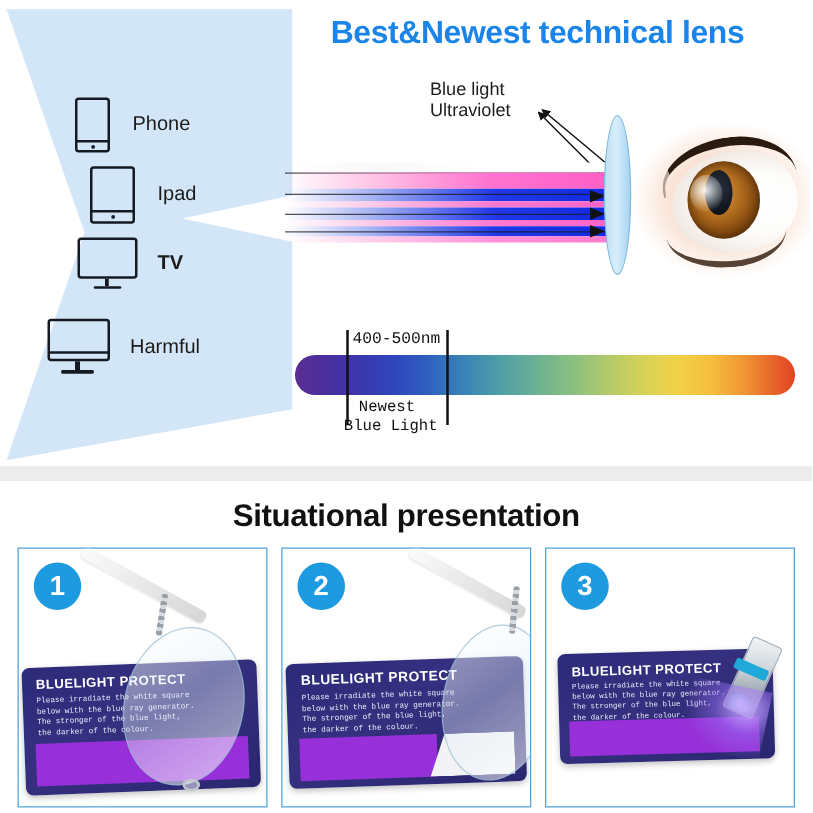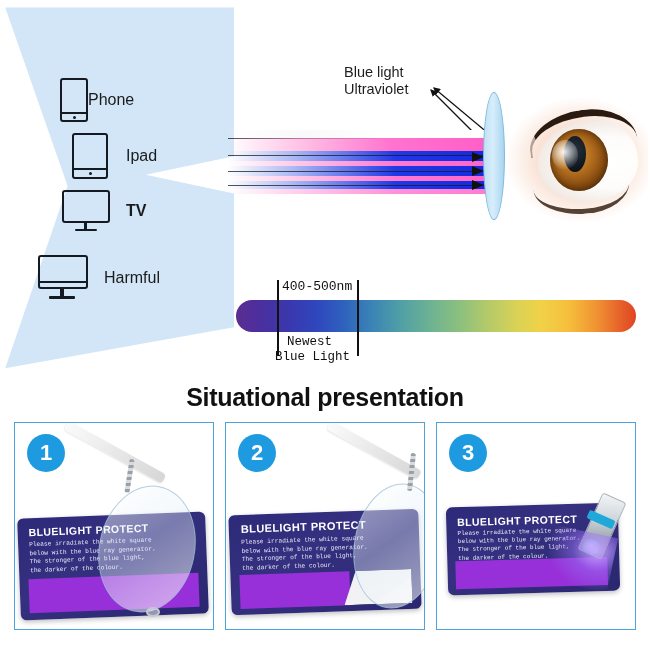--- a/index.html
+++ b/index.html
@@ -151,21 +151,21 @@
   }
 
   
   #subhead {
     position: absolute; left: 222px; top: 247px; width: 426px;
     text-align: center;
     font-size: 19.5px; font-weight: bold; letter-spacing: -0.2px;
     color: #1a84e8;
     font-family: "Liberation Sans", sans-serif;
   }
-  #spectrum-wrap { position: absolute; left: 230px; top: 278px; width: 412px; height: 92px; }
+  #spectrum-wrap { position: absolute; left: 230px; top: 262px; width: 412px; height: 92px; }
   #spectrum-bar {
     position: absolute; left: 6px; top: 22px; width: 400px; height: 32px;
     border-radius: 16px;
     background: linear-gradient(to right,
       #5b2d91 0%, #4b2f9e 6%, #3b37ad 13%, #2f46bd 20%,
       #2f62be 27%, #3a84b5 34%, #4f9fa6 41%, #6fb392 49%,
       #8cc07e 56%, #b4ca69 63%, #d8d257 70%, #f0d248 76%,
       #f6bf3c 83%, #f09433 90%, #e6622a 96%, #e04423 100%);
   }
   .tick { position: absolute; width: 1.6px; background: #111; }
@@ -180,21 +180,21 @@
     position: absolute; left: 57px; top: 57px;
     font-family: "Liberation Mono", monospace;
     font-size: 12.5px; color: #111; line-height: 15px; white-space: nowrap;
   }
   #harmful-label .l2 { display:block; margin-left: -12px; }
 
   
   #divider { position: absolute; left: 0; top: 373px; width: 650px; height: 12px; background: #ececec; }
 
   
-  #bottom-section { position: absolute; left: 0; top: 369px; width: 650px; height: 265px; background: #fff; }
+  #bottom-section { position: absolute; left: 0; top: 385px; width: 650px; height: 265px; background: #fff; }
   #section-title {
     position: absolute; left: 0; top: 14px; width: 650px; text-align: center;
     font-size: 25px; font-weight: bold; color: #111;
     font-family: "Liberation Sans", sans-serif; letter-spacing: -0.3px;
   }
   #panels { position: absolute; left: 14px; top: 53px; width: 622px; height: 208px; display: flex; gap: 11px; }
   .panel {
     position: relative; flex: 1 1 0; height: 208px;
     border: 1.3px solid #4ea3dd; background: #fff; overflow: hidden;
   }
@@ -294,21 +294,21 @@
 
 
     <div class="device-row" style="left:60px; top:78px;">
       <span class="device-icon">
         <span class="ic ic-phone">
           <span class="scr"></span>
             <span class="sep"></span>
             <span class="dot"></span>
         </span>
       </span>
-      <span class="device-label" style="">Phone</span>
+      <span class="device-label" style="margin-left:18px;">Phone</span>
     </div>
 
     <div class="device-row" style="left:72px; top:133px;">
       <span class="device-icon">
         <span class="ic ic-ipad">
           <span class="scr"></span>
             <span class="sep"></span>
             <span class="dot"></span>
         </span>
       </span>
@@ -331,20 +331,21 @@
         <span class="ic ic-screen">
           <span class="scr"></span>
             <span class="sep"></span>
             <span class="stem"></span>
             <span class="foot"></span>
         </span>
       </span>
       <span class="device-label" style="margin-left:16px;">Harmful</span>
     </div>
 
+    <div id="headline">Best&amp;Newest technical lens</div>
 
     <div id="callout">
       <div class="cl">Blue light</div>
       <div class="cl">Ultraviolet</div>
     </div>
 
     <svg id="callout-arrows" viewBox="0 0 70 80">
       <defs>
         <marker id="arrowhead" markerWidth="6" markerHeight="6" refX="5" refY="3" orient="auto">
           <polygon points="0 0, 6 3, 0 6" fill="#111"></polygon>

